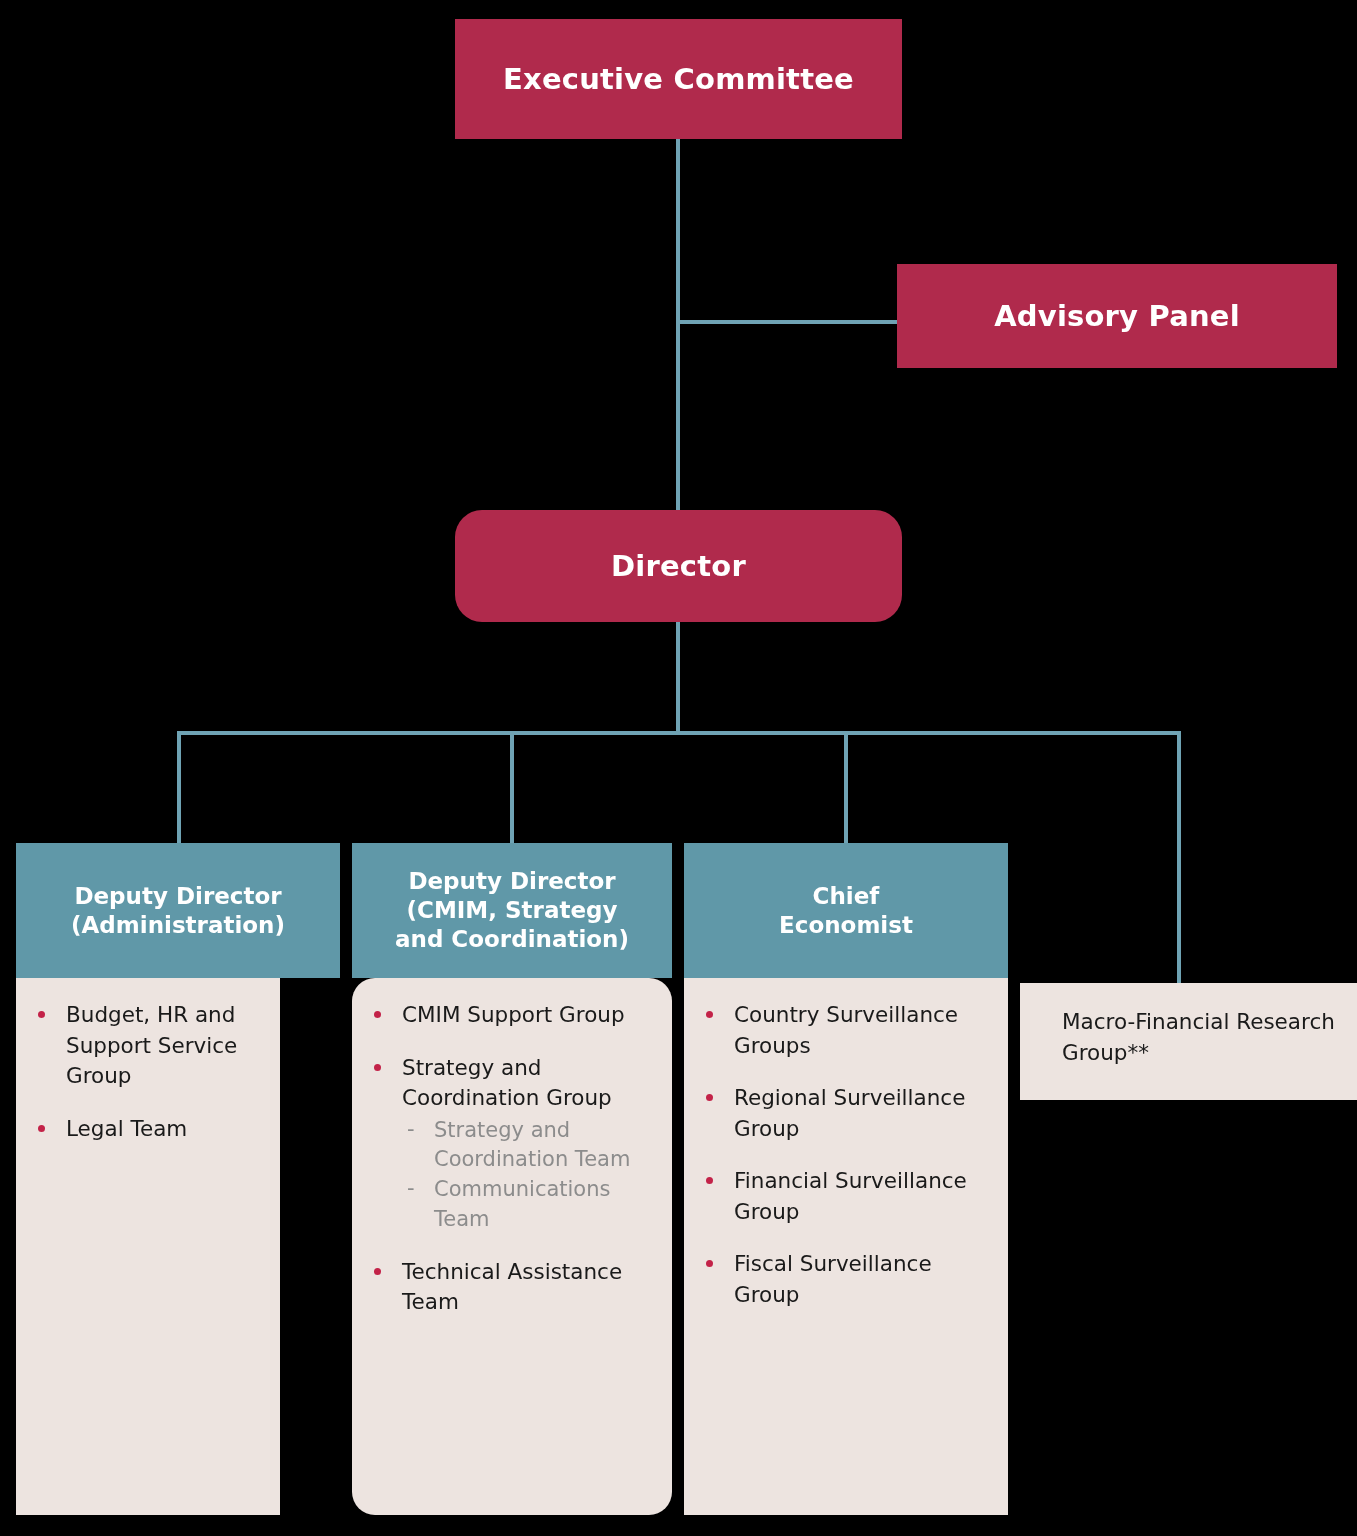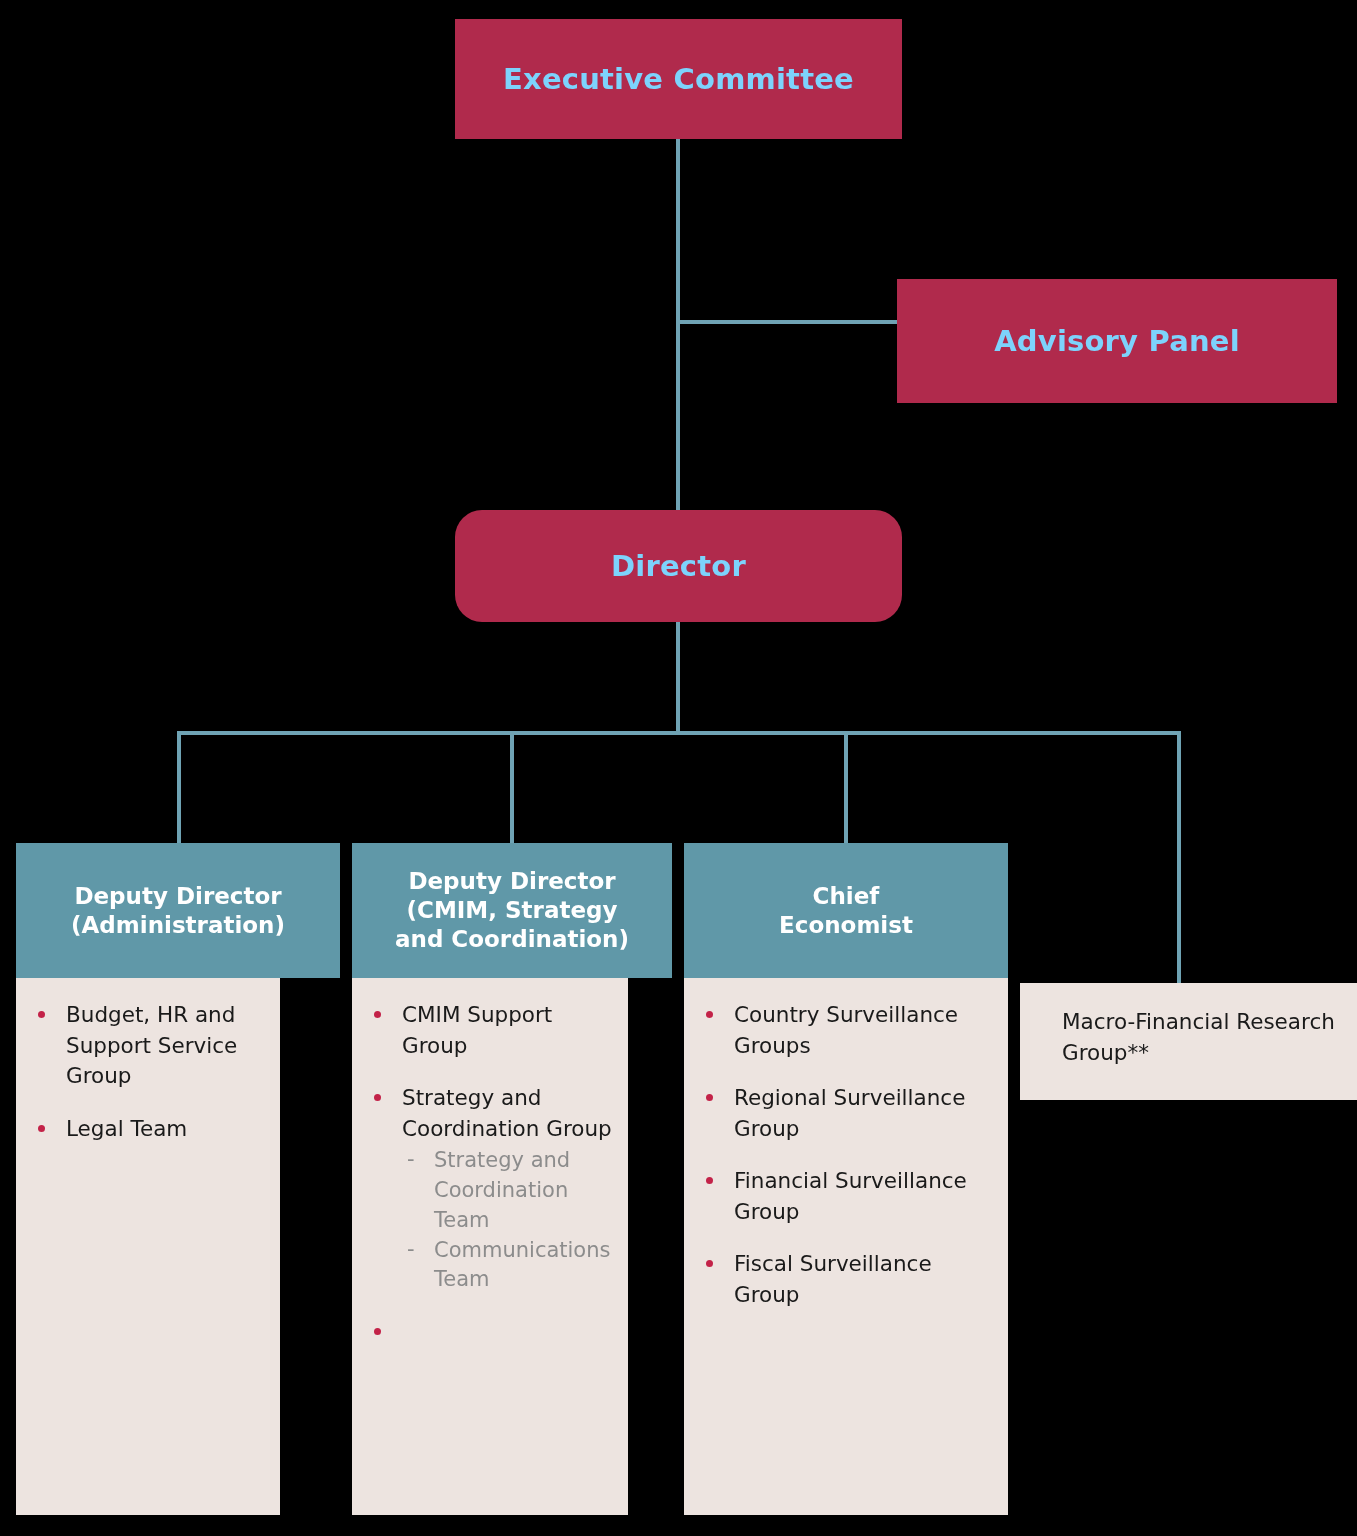--- a/index.html
+++ b/index.html
@@ -26,21 +26,21 @@
   .red-box {
     position: absolute;
     background: #B02A4C;
     display: flex;
     align-items: center;
     justify-content: center;
     box-sizing: border-box;
     padding: 4px 10px;
   }
   .red-box .box-title {
-    color: #7dd3fc;
+    color: #ffffff;
     font-weight: bold;
     font-size: 29px;
     line-height: 1.2;
     text-align: center;
     letter-spacing: 0.2px;
   }
 
   
   .col {
     position: absolute;
@@ -139,21 +139,21 @@
   <div class="line" style="left:177px; top:731px; width:4px; height:113px;"></div>
   <div class="line" style="left:510px; top:731px; width:4px; height:113px;"></div>
   <div class="line" style="left:844px; top:731px; width:4px; height:113px;"></div>
 
   <div class="line" style="left:1177px; top:731px; width:4px; height:254px;"></div>
 
   <div class="red-box" style="left:455px; top:19px; width:447px; height:120px;">
     <span class="box-title">Executive Committee</span>
   </div>
 
-  <div class="red-box" style="left:897px; top:279px; width:440px; height:124px;">
+  <div class="red-box" style="left:897px; top:264px; width:440px; height:104px;">
     <span class="box-title">Advisory Panel</span>
   </div>
 
   <div class="red-box" style="left:455px; top:510px; width:447px; height:112px;border-radius:27px;">
     <span class="box-title">Director</span>
   </div>
 
   <div class="col" style="left:16px; top:843px; width:324px; height:672px;">
     <div class="col-head" style="width:324px; height:135px;">
       <div class="head-title">
@@ -176,21 +176,21 @@
   </div>
 
   <div class="col" style="left:352px; top:843px; width:320px; height:672px;">
     <div class="col-head" style="width:320px; height:135px;">
       <div class="head-title">
         <div>Deputy Director</div>
         <div>(CMIM, Strategy</div>
         <div>and Coordination)</div>
       </div>
     </div>
-    <div class="col-body" style="width:276px; height:537px;">
+    <div class="col-body" style="width:320px; height:537px;border-radius:23px;">
       <ul class="bullets">
         <li class="bullet-item">
           <span class="bullet-dot"></span>
           <span>CMIM Support Group</span>
         </li>
         <li class="bullet-item">
           <span class="bullet-dot"></span>
           <span>Strategy and Coordination Group</span>
           <ul class="subitems">
             <li class="sub-item">
@@ -198,20 +198,21 @@
               <span>Strategy and Coordination Team</span>
             </li>
             <li class="sub-item">
               <span class="dash">-</span>
               <span>Communications Team</span>
             </li>
           </ul>
         </li>
         <li class="bullet-item">
           <span class="bullet-dot"></span>
+          <span>Technical Assistance Team</span>
         </li>
       </ul>
     </div>
   </div>
 
   <div class="col" style="left:684px; top:843px; width:364px; height:672px;">
     <div class="col-head" style="width:324px; height:135px;">
       <div class="head-title">
         <div>Chief</div>
         <div>Economist</div>

